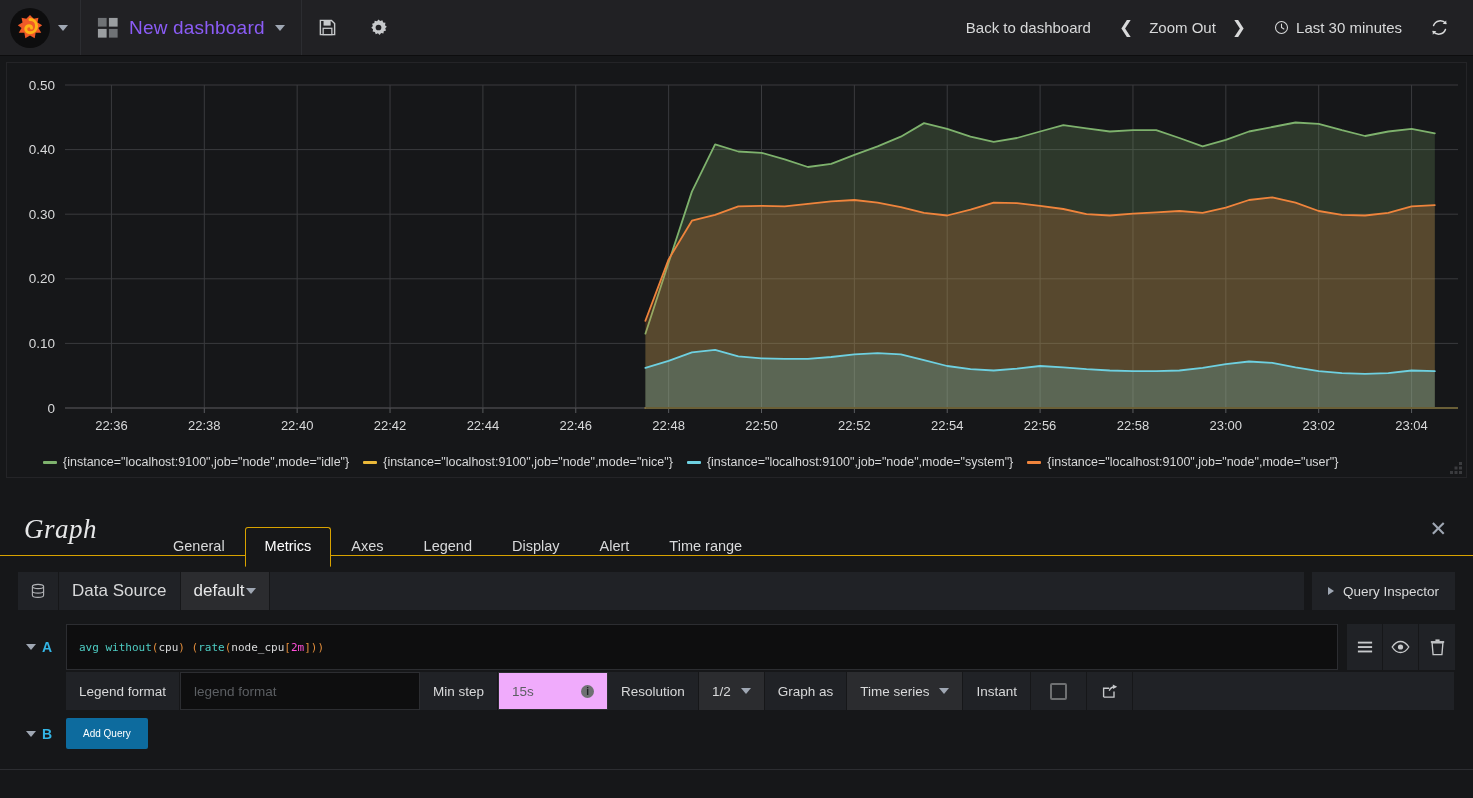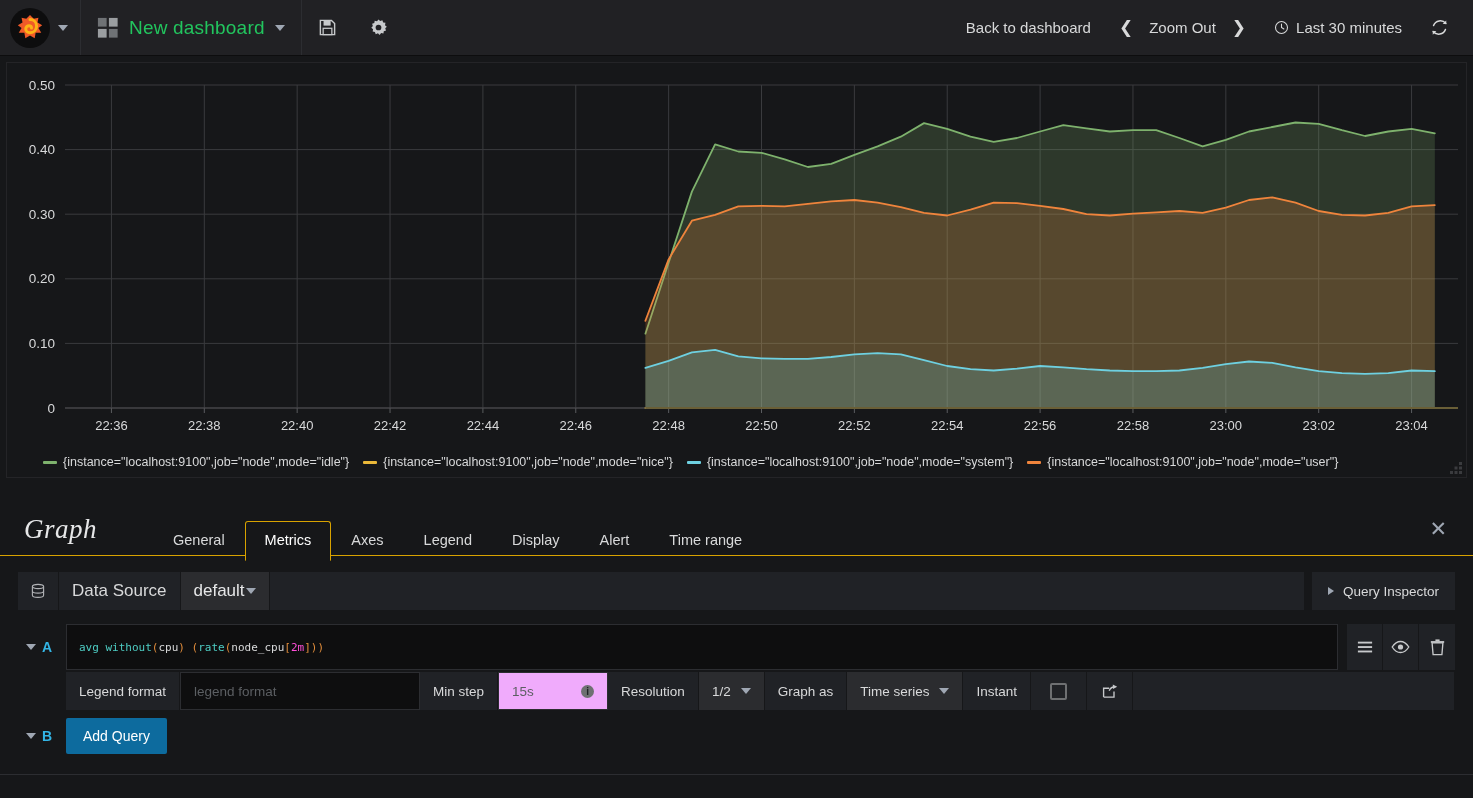--- a/index.html
+++ b/index.html
@@ -39,21 +39,21 @@
     border-top: 6px solid #9fa7b3;
     display: inline-block;
   }
   .nav-dash {
     display: flex; align-items: center;
     padding: 0 16px;
     gap: 10px;
     border-right: 1px solid #2c2d31;
   }
   .dash-icon { width: 22px; height: 22px; display:block; }
-  .dash-title { font-size: 19px; color: #22c55e; letter-spacing: .2px; }
+  .dash-title { font-size: 19px; color: #8b5cf6; letter-spacing: .2px; }
   .nav-icon-btn {
     display: flex; align-items: center; justify-content: center;
     padding: 0 16px;
     cursor: pointer;
   }
   .nav-spacer { flex: 1; }
   .nav-right { display: flex; align-items: center; padding-right: 14px; gap: 0; }
   .nav-link {
     font-size: 15px; color: #d8d9da;
     padding: 0 14px; line-height: 56px; cursor: pointer;
@@ -110,21 +110,21 @@
     color: #e6e7e8;
     padding-right: 56px;
     padding-bottom: 10px;
     letter-spacing: .5px;
   }
   .tab {
     font-size: 14.5px; color: #d8d9da;
     padding: 10px 19px 12px 19px;
     cursor: pointer;
     position: relative;
-    top: 6px;
+    top: 12px;
     border: 1px solid transparent;
   }
   .tab.active {
     border: 1px solid #d8a200;
     border-bottom-color: #161719;
     background: #161719;
     color: #fff;
     border-radius: 3px 3px 0 0;
   }
   .close-x {
@@ -208,21 +208,21 @@
   .opt.share { width: 46px; justify-content: center; cursor: pointer; }
   .info-i {
     width: 13px; height: 13px; border-radius: 50%;
     background: #6e7072; color: #202226; font-size: 10px; font-weight: bold;
     display:flex; align-items:center; justify-content:center;
   }
 
   .addq-row { display: flex; align-items: center; margin-top: 8px; }
   .btn-add {
     background: #0d6b9e; color: #fff; border: none;
-    padding: 10px 17px; font-size: 14px; cursor: pointer; border-radius: 2px;
+    padding: 10px 17px; font-size: 10px; cursor: pointer; border-radius: 2px;
     font-family: "Liberation Sans", sans-serif;
   }
 </style>
 </head>
 <body>
 
 <div class="navbar">
 
   <div class="nav-logo-wrap">
     <div class="logo-circle">

